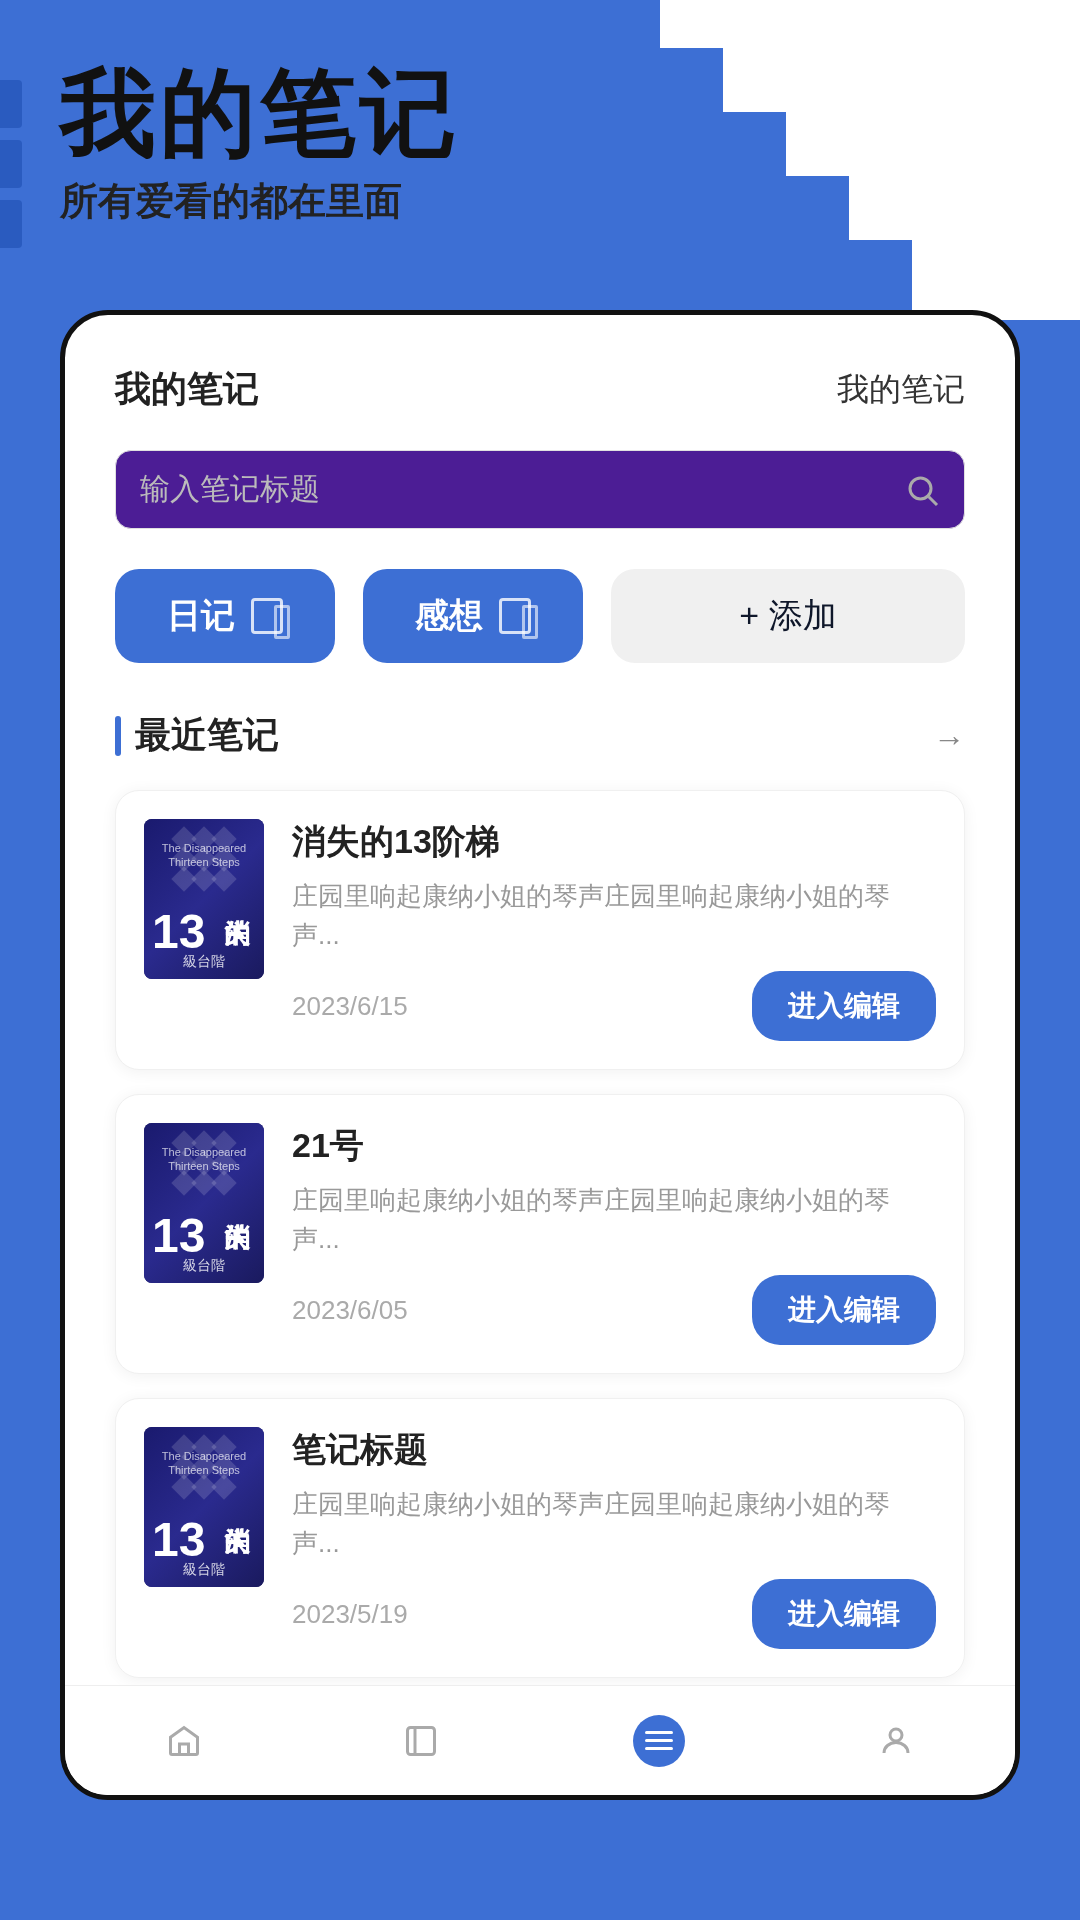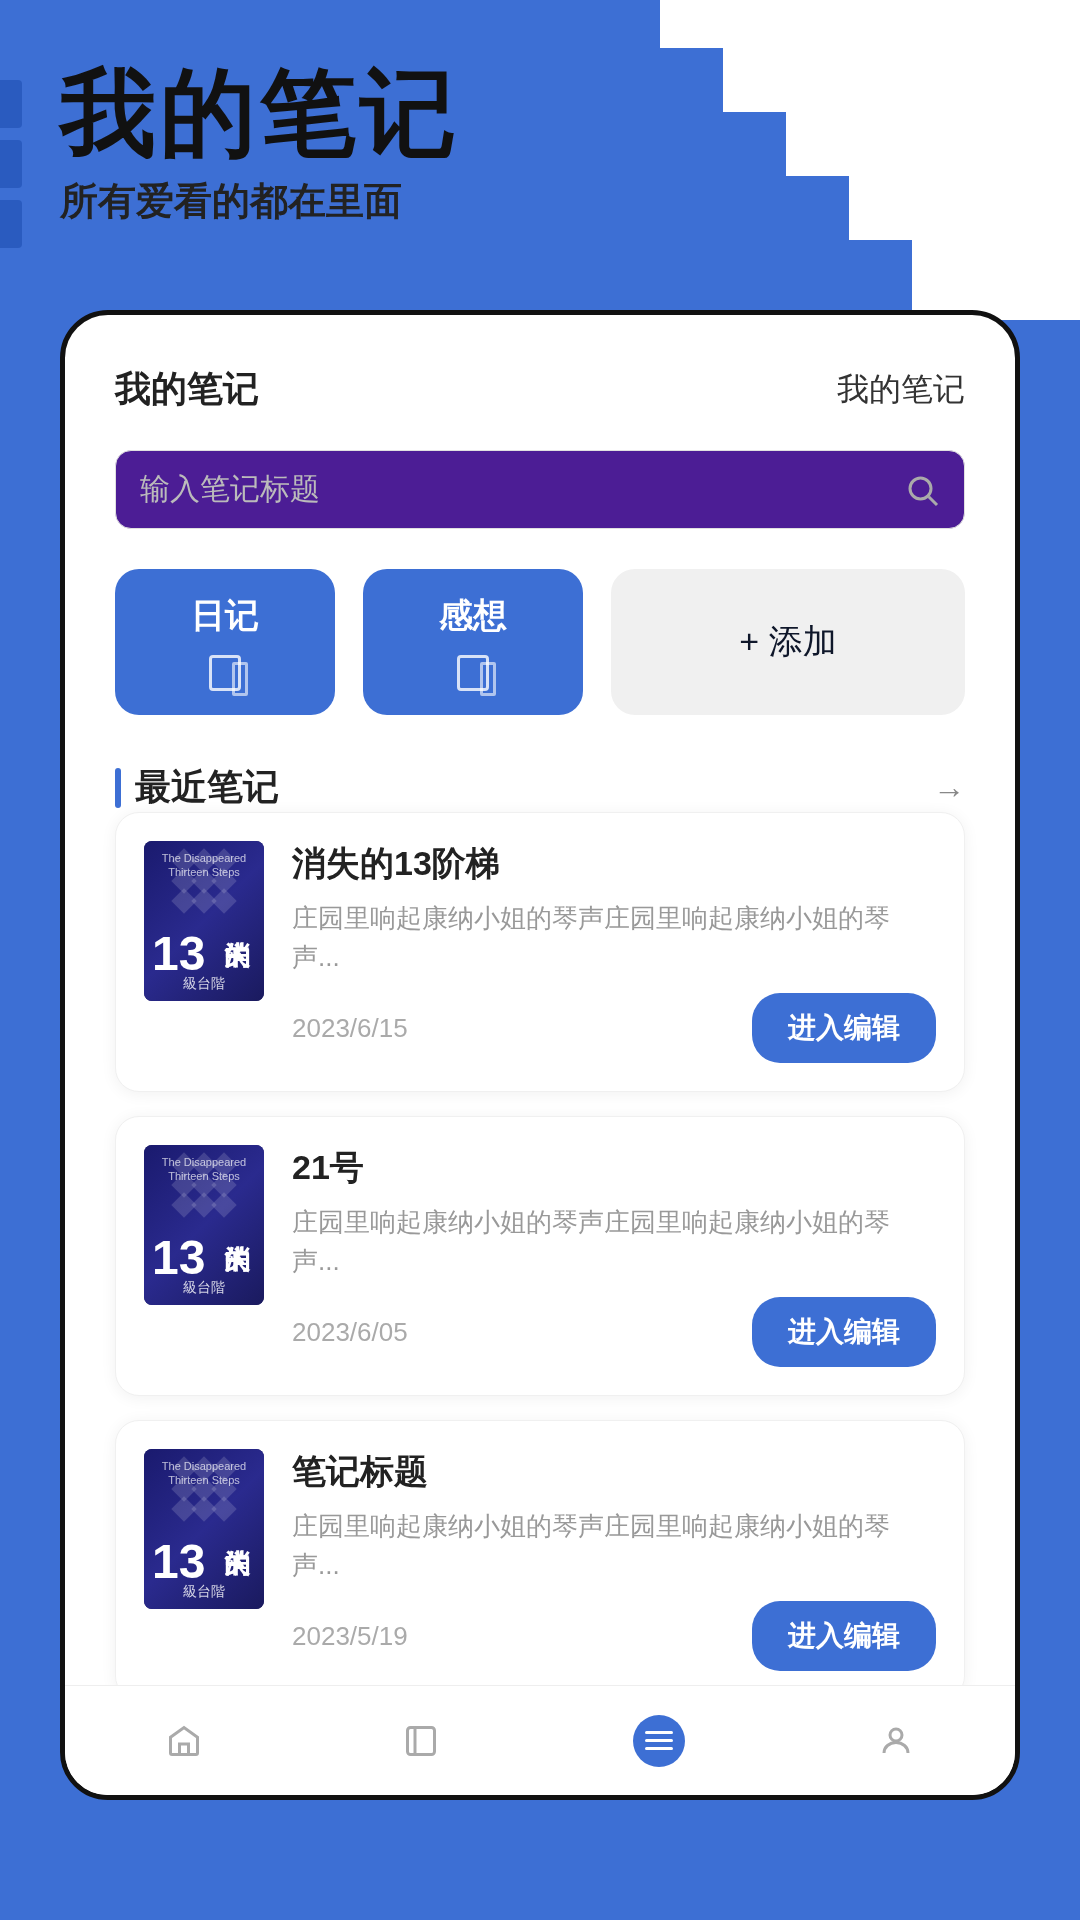--- a/index.html
+++ b/index.html
@@ -149,21 +149,20 @@
     .tab-active {
       background: #3d6fd4;
       border-radius: 24px;
       padding: 24px 40px;
       display: flex;
       align-items: center;
       gap: 16px;
       cursor: pointer;
       min-width: 220px;
       justify-content: center;
-      flex-direction: column;
     }
 
     .tab-active-label {
       font-size: 34px;
       font-weight: 700;
       color: white;
     }
 
     .tab-icon {
       width: 32px;
@@ -199,20 +198,21 @@
     .tab-add-label {
       font-size: 34px;
       color: #0f172a;
     }
 
     
     .section-header {
       display: flex;
       align-items: center;
       justify-content: space-between;
+      margin-bottom: 30px;
     }
 
     .section-title-wrap {
       display: flex;
       align-items: center;
       gap: 14px;
     }
 
     .section-bar {
       width: 6px;
@@ -292,21 +292,21 @@
       height: 18px;
       background: rgba(255,255,255,0.15);
       transform: rotate(45deg);
     }
 
     .book-title-small {
       font-size: 11px;
       color: rgba(255,255,255,0.7);
       text-align: center;
       position: absolute;
-      top: 10px;
+      top: 22px;
       left: 4px;
       right: 4px;
       line-height: 1.3;
     }
 
     .book-cn-title {
       font-size: 26px;
       font-weight: 900;
       color: white;
       writing-mode: vertical-rl;

